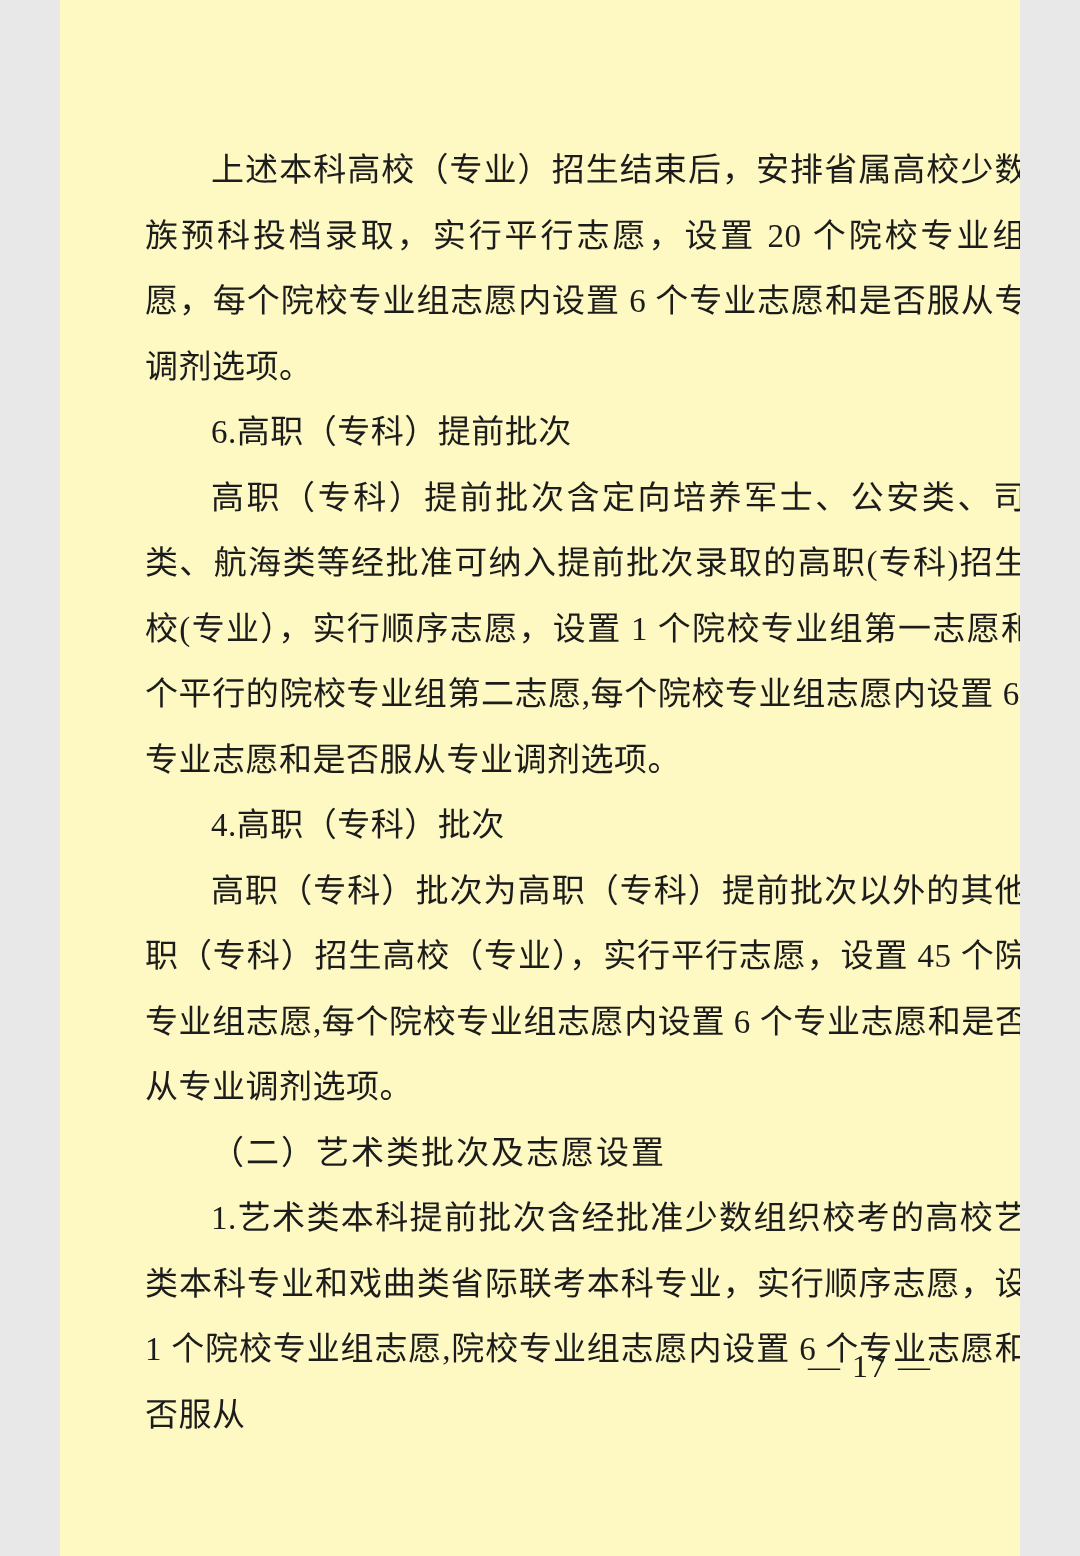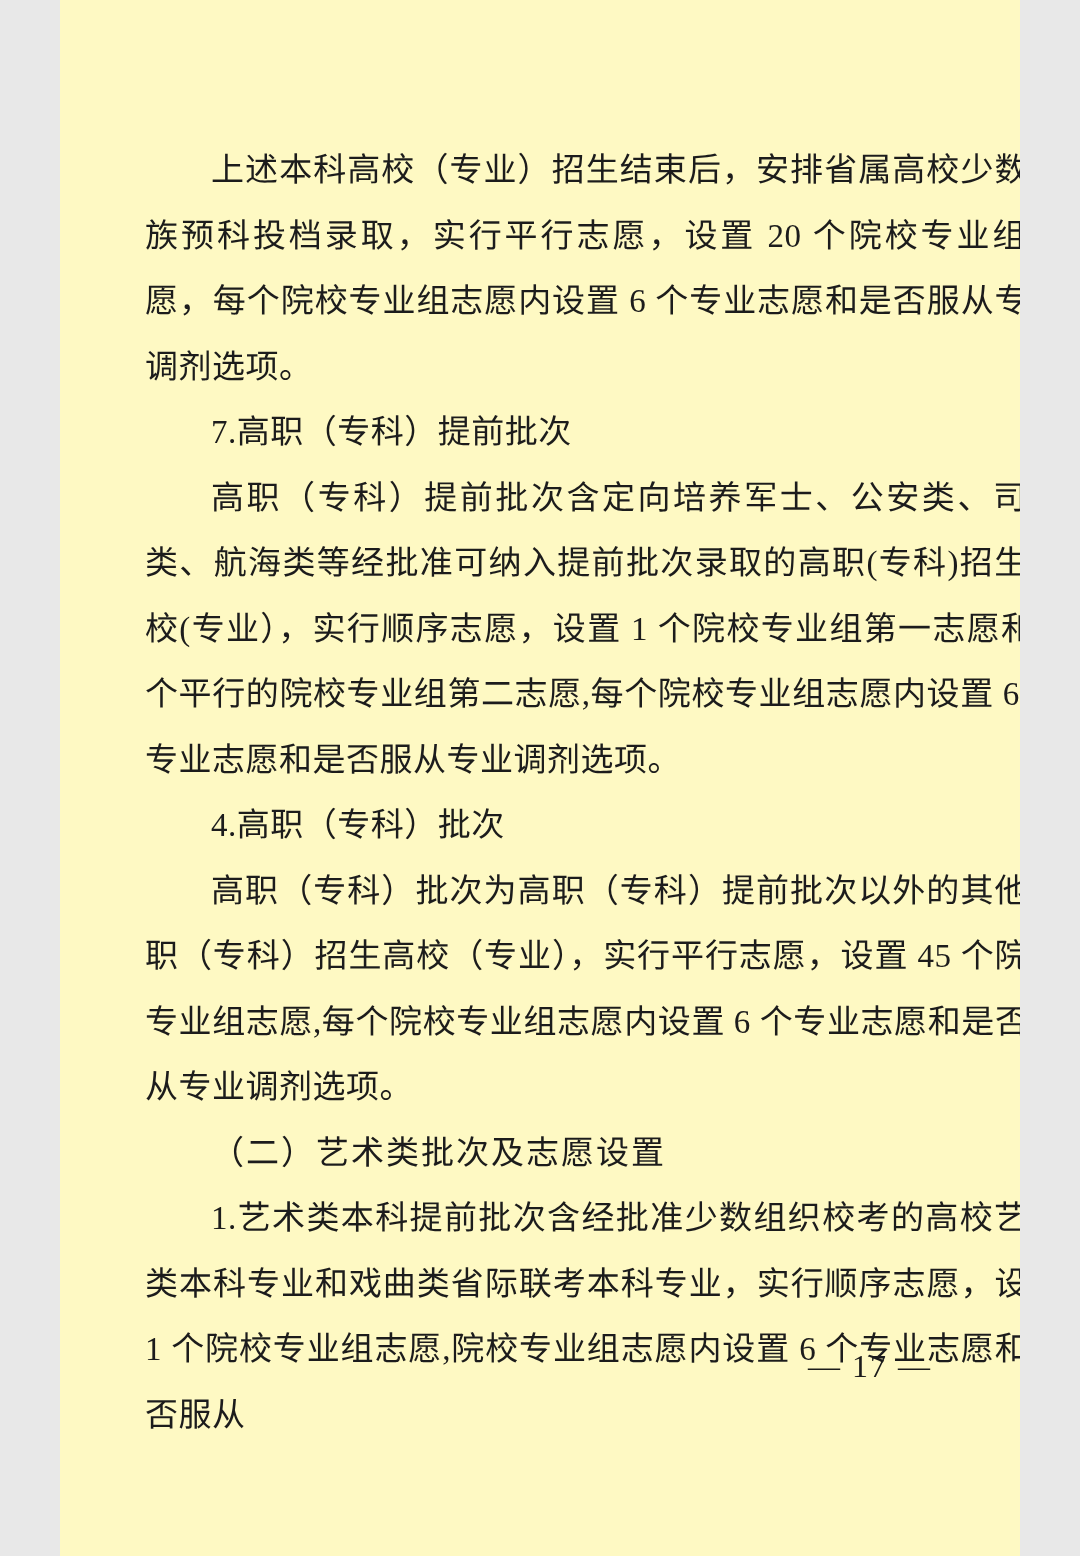--- a/index.html
+++ b/index.html
@@ -49,21 +49,21 @@
     letter-spacing: 2px;
     color: #1c1c1c;
   }
 </style>
 </head>
 <body>
 
 <div class="page">
   <div class="content">
     <p class="par body">上述本科高校（专业）招生结束后，安排省属高校少数民族预科投档录取，实行平行志愿，设置 20 个院校专业组志愿，每个院校专业组志愿内设置 6 个专业志愿和是否服从专业调剂选项。</p>
-    <p class="par subheading">7.高职（专科）提前批次</p>
+    <p class="par subheading">6.高职（专科）提前批次</p>
     <p class="par body">高职（专科）提前批次含定向培养军士、公安类、司法类、航海类等经批准可纳入提前批次录取的高职(专科)招生高校(专业），实行顺序志愿，设置 1 个院校专业组第一志愿和 2 个平行的院校专业组第二志愿,每个院校专业组志愿内设置 6 个专业志愿和是否服从专业调剂选项。</p>
     <p class="par subheading">4.高职（专科）批次</p>
     <p class="par body">高职（专科）批次为高职（专科）提前批次以外的其他高职（专科）招生高校（专业），实行平行志愿，设置 45 个院校专业组志愿,每个院校专业组志愿内设置 6 个专业志愿和是否服从专业调剂选项。</p>
     <p class="par heading">（二）艺术类批次及志愿设置</p>
     <p class="par body">1.艺术类本科提前批次含经批准少数组织校考的高校艺术类本科专业和戏曲类省际联考本科专业，实行顺序志愿，设置 1 个院校专业组志愿,院校专业组志愿内设置 6 个专业志愿和是否服从</p>
   </div>
   <div class="page-number">— 17 —</div>
 </div>
 
 </body></html>

